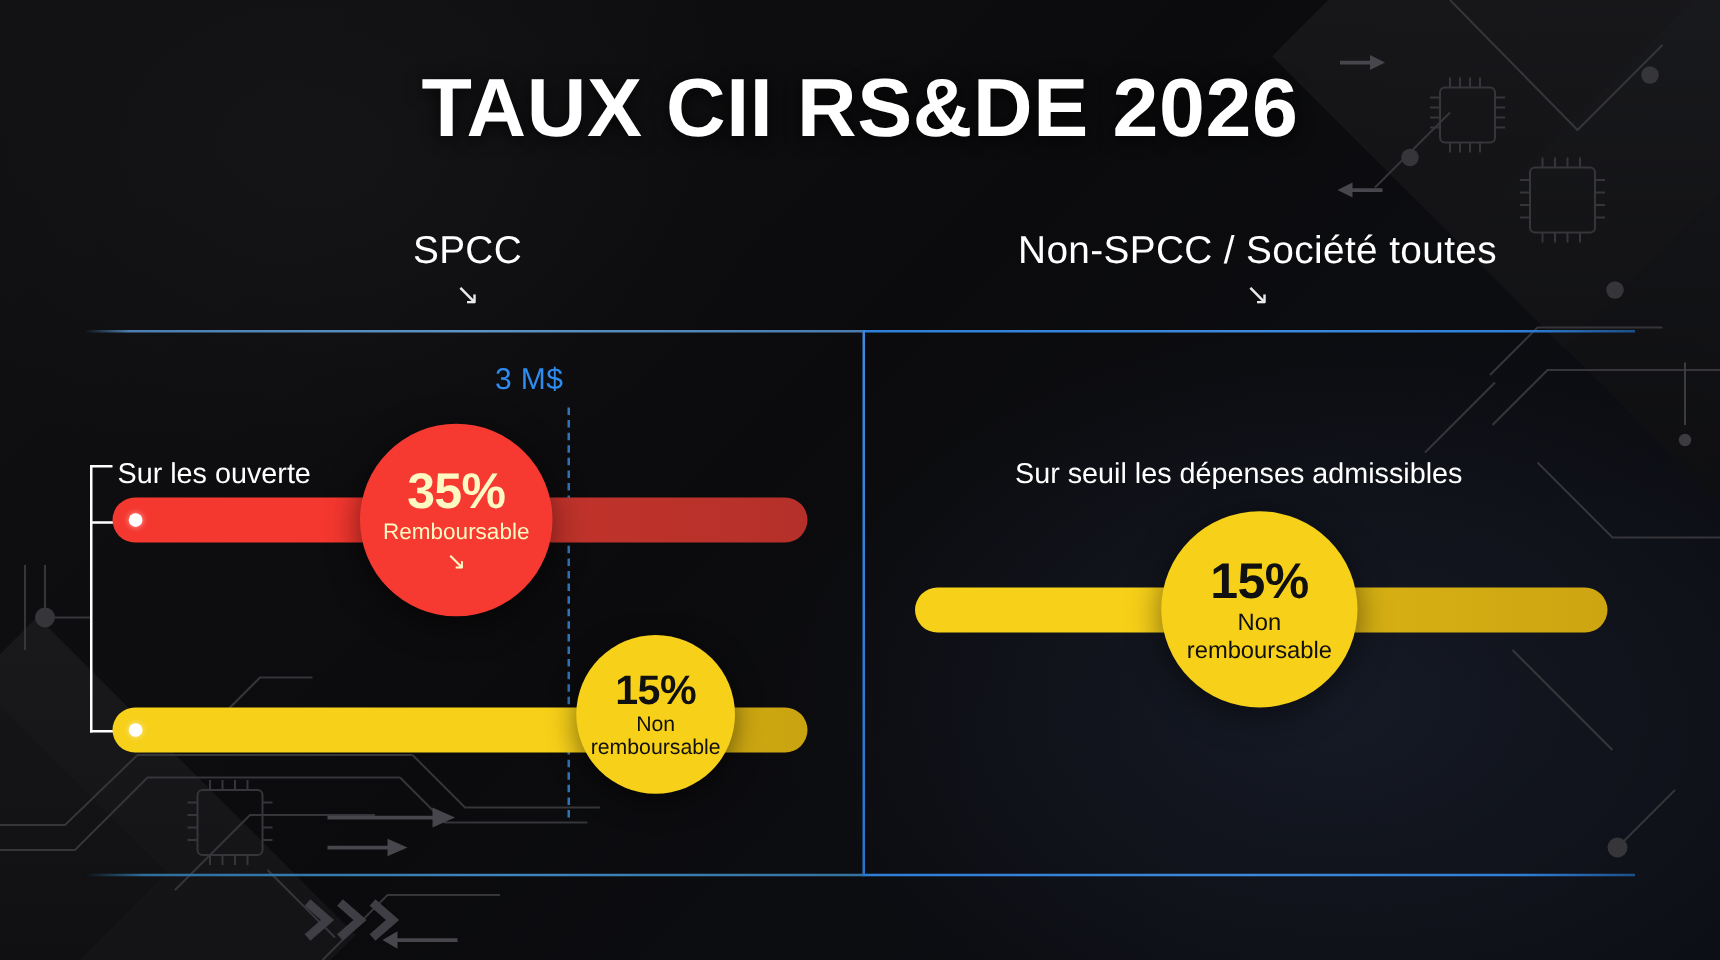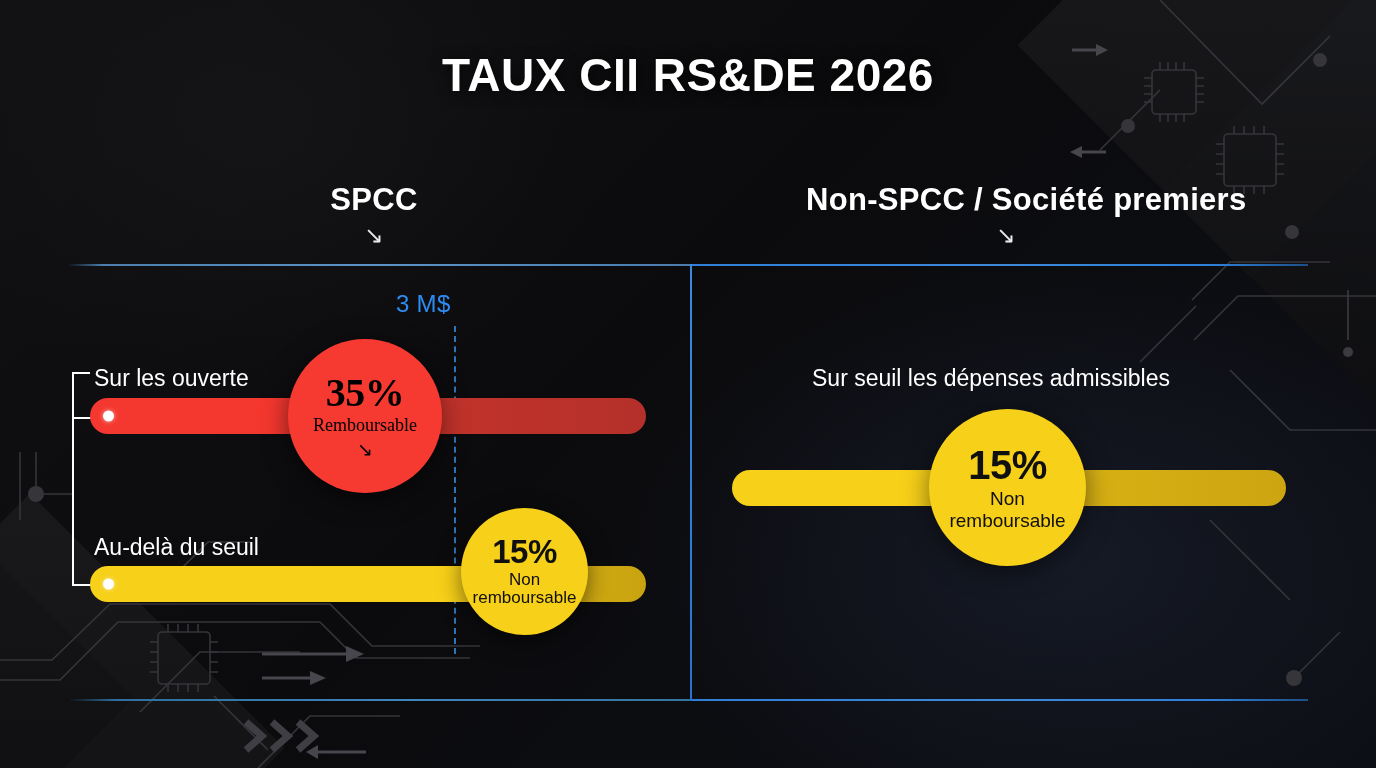--- a/index.html
+++ b/index.html
@@ -20,27 +20,27 @@
   .bg-deco svg{position:absolute;inset:0;}
   .diag{position:absolute;pointer-events:none;}
   .d1{top:-120px;right:-40px;width:330px;height:330px;background:linear-gradient(135deg,#1e1e21,#121215);transform:rotate(45deg);opacity:.85;}
   .d2{top:40px;right:-150px;width:300px;height:300px;background:linear-gradient(135deg,#191a1d,#0f0f11);transform:rotate(45deg);opacity:.8;}
   .d3{bottom:-160px;left:-150px;width:360px;height:360px;background:linear-gradient(135deg,#1b1b1e,#101012);transform:rotate(45deg);opacity:.85;}
   .d4{bottom:-60px;left:-180px;width:260px;height:260px;background:linear-gradient(135deg,#161618,#0d0d0f);transform:rotate(45deg);opacity:.9;}
 
   
   .title{
     position:absolute;top:48px;left:0;right:0;text-align:center;
-    font-size:46px;font-weight:700;letter-spacing:.5px;color:#ffffff;
+    font-size:66px;font-weight:700;letter-spacing:.5px;color:#ffffff;
     text-shadow:0 2px 14px rgba(0,0,0,.8);
   }
 
   
   .col-head{position:absolute;text-align:center;color:#ffffff;}
-  .col-head .ch-label{font-size:31px;font-weight:700;letter-spacing:.3px;white-space:nowrap;}
+  .col-head .ch-label{font-size:31px;font-weight:400;letter-spacing:.3px;white-space:nowrap;}
   .col-head .ch-arrow{font-size:23px;line-height:1;margin-top:6px;color:#e9e9ea;}
   #head-left{top:182px;left:174px;width:400px;}
   #head-right{top:182px;left:806px;width:400px;}
 
   
   .rule{position:absolute;height:2px;}
   #rule-top-left{left:66px;top:264px;width:624px;
     background:linear-gradient(90deg,#0c0c0e 0%,#4c7fb0 6%,#5d93c6 50%,#4a7cae 100%);}
   #rule-top-right{left:690px;top:264px;width:618px;
     background:linear-gradient(90deg,#2f7fd8 0%,#3d8ada 50%,#2f7fd8 85%,#1d4f86 100%);}
@@ -81,21 +81,21 @@
   #label-first{left:94px;top:365px;}
   #label-beyond{left:94px;top:534px;}
   #label-all{left:812px;top:365px;}
 
   
   .circle{position:absolute;border-radius:50%;display:flex;flex-direction:column;
     align-items:center;justify-content:center;text-align:center;line-height:1.05;}
   .circle .pct{font-weight:700;letter-spacing:-.5px;}
   .circle .sub{font-weight:400;}
   #circle-35{left:288px;top:339px;width:154px;height:154px;background:#f63a31;
-    box-shadow:0 6px 26px rgba(0,0,0,.55);color:#000000;font-family:Liberation Serif, serif;}
+    box-shadow:0 6px 26px rgba(0,0,0,.55);color:#fef9c3;}
   #circle-35 .pct{font-size:40px;margin-bottom:2px;}
   #circle-35 .sub{font-size:18px;}
   #circle-35 .arr{font-size:19px;margin-top:5px;}
   #circle-15-left{left:461px;top:508px;width:127px;height:127px;background:#f7d019;
     box-shadow:0 6px 22px rgba(0,0,0,.5);color:#101010;}
   #circle-15-left .pct{font-size:33px;margin-bottom:1px;}
   #circle-15-left .sub{font-size:17px;line-height:1.1;}
   #circle-15-right{left:929px;top:409px;width:157px;height:157px;background:#f7d019;
     box-shadow:0 6px 26px rgba(0,0,0,.5);color:#101010;}
   #circle-15-right .pct{font-size:40px;margin-bottom:2px;}
@@ -183,21 +183,21 @@
     </svg>
   </div>
 
   <div class="title">TAUX CII RS&amp;DE 2026</div>
 
   <div class="col-head" id="head-left">
     <div class="ch-label">SPCC</div>
     <div class="ch-arrow">↘</div>
   </div>
   <div class="col-head" id="head-right">
-    <div class="ch-label">Non-SPCC / Société premiers</div>
+    <div class="ch-label">Non-SPCC / Société toutes</div>
     <div class="ch-arrow">↘</div>
   </div>
 
   <div class="rule" id="rule-top-left"></div>
   <div class="rule" id="rule-top-right"></div>
   <div class="rule" id="rule-bottom-left"></div>
   <div class="rule" id="rule-bottom-right"></div>
   <div id="divider-vertical"></div>
 
   <div id="threshold-label">3 M$</div>
@@ -213,21 +213,20 @@
   <div class="bar-label" id="label-first">Sur les ouverte</div>
   <div class="bar" id="bar-red">
     <span class="dot"></span>
   </div>
   <div class="circle" id="circle-35">
     <span class="pct">35%</span>
     <span class="sub">Remboursable</span>
     <span class="arr">↘</span>
   </div>
 
-  <div class="bar-label" id="label-beyond">Au-delà du seuil</div>
   <div class="bar" id="bar-yellow-left">
     <span class="dot"></span>
   </div>
   <div class="circle" id="circle-15-left">
     <span class="pct">15%</span>
     <span class="sub">Non</span>
     <span class="sub">remboursable</span>
   </div>
 
   <div class="bar-label" id="label-all">Sur seuil les dépenses admissibles</div>

